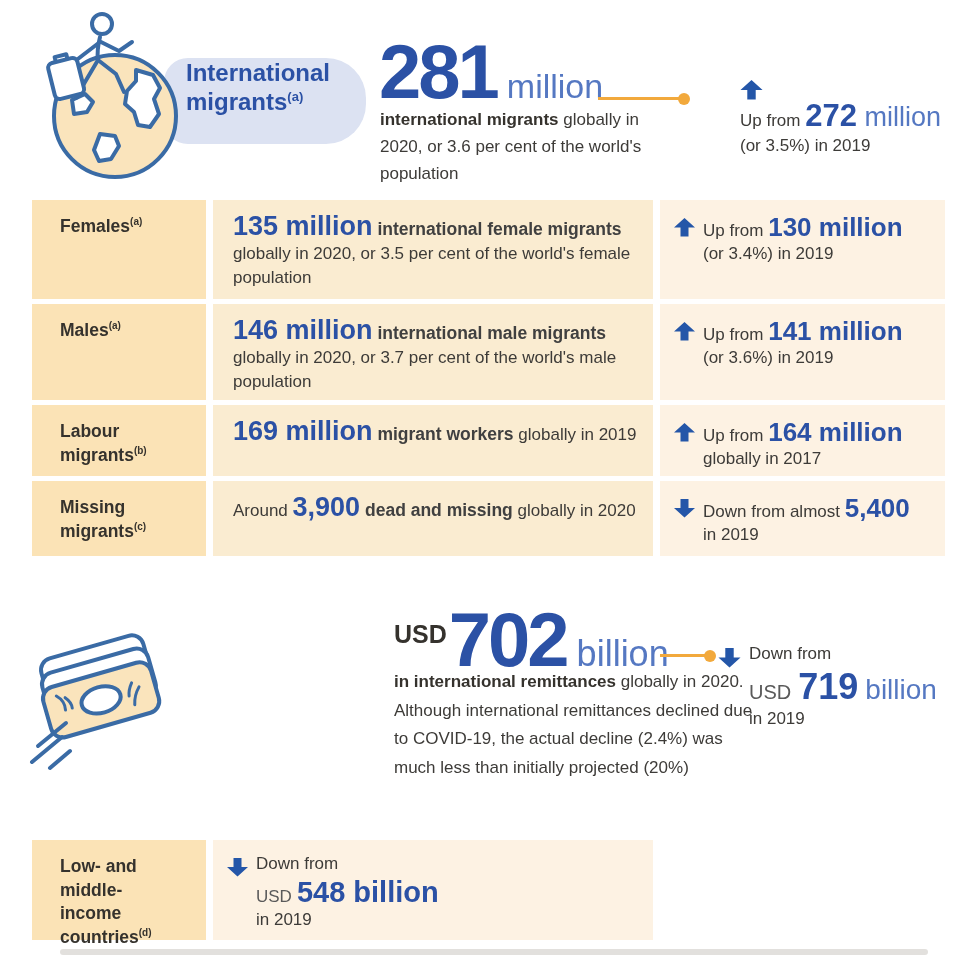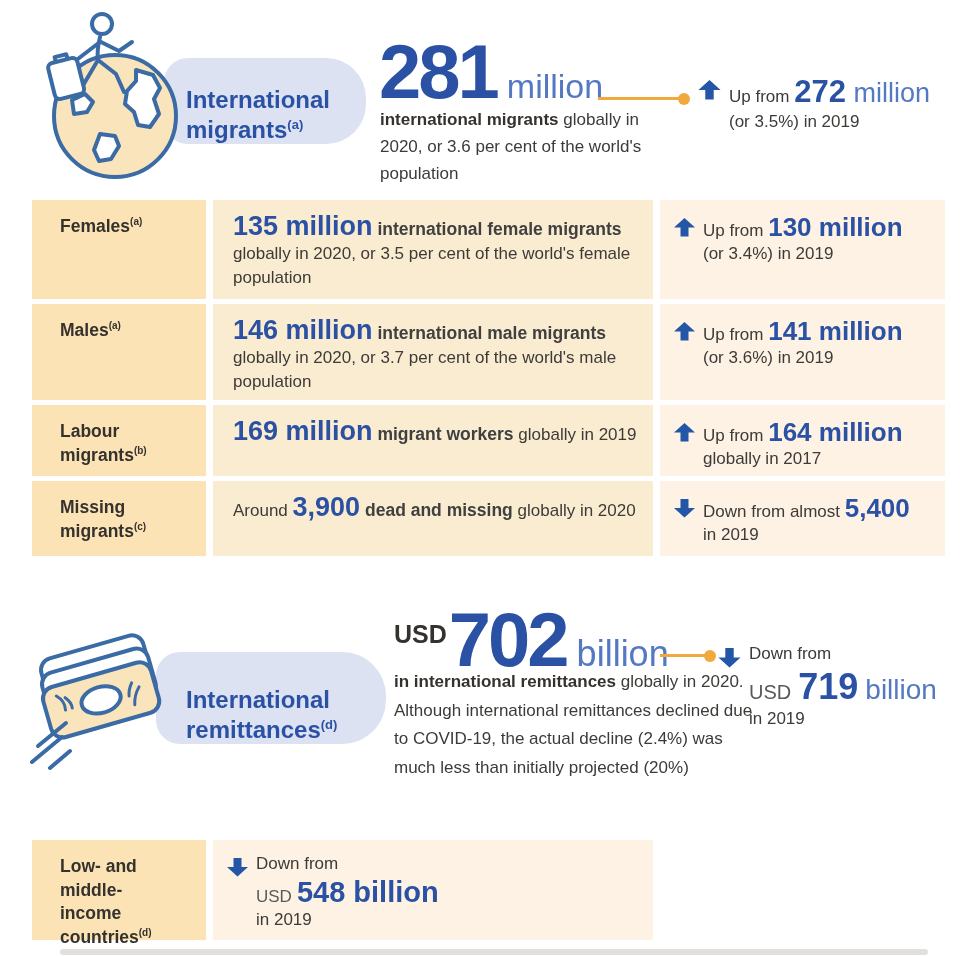--- a/index.html
+++ b/index.html
@@ -1,20 +1,20 @@
 <!DOCTYPE html>
 <html style="--accent-blue: #2B51A5; --unit-blue: #5578C2; --arrow-blue: #2456A8; --orange: #F2A93C; --text-dark: #3D3B38; --label-bg: #FBE3B6; --stat-bg: #FAECD1; --change-bg: #FDF2E3; --pill-bg: #DCE2F2;"><head>
 <meta charset="utf-8">
 <style>
   html,body{margin:0;padding:0;background:#fff;}
   .canvas{position:relative;width:972px;height:956px;background:#fff;overflow:hidden;
     font-family:"Liberation Sans","DejaVu Sans",sans-serif;color:var(--text-dark,#3D3B38);}
 
   
-  .pill{position:absolute;background:var(--pill-bg,#DCE2F2);display:flex;align-items:flex-end;
+  .pill{position:absolute;background:var(--pill-bg,#DCE2F2);display:flex;align-items:flex-start;
     box-sizing:border-box;z-index:1;}
   .pill-label{font-weight:bold;color:var(--accent-blue,#2B51A5);line-height:1.22;font-size:24px;}
   .pill-label sup{font-size:13px;}
   .pill1{left:164px;top:58px;width:202px;height:86px;border-radius:24px 40px 40px 24px;padding-left:22px;}
   .pill2{left:156px;top:652px;width:230px;height:92px;border-radius:24px 44px 44px 24px;padding-left:30px;}
 
   
   .icon{position:absolute;z-index:2;}
   .icon1{left:20px;top:4px;}
   .icon2{left:22px;top:606px;}
@@ -45,21 +45,21 @@
   .arrow{flex:0 0 auto;margin-right:8px;margin-top:4px;}
   .arrow path{fill:var(--arrow-blue,#2456A8);}
   .line1{white-space:nowrap;}
   .pre,.suf{font-size:17px;color:var(--text-dark,#3D3B38);}
   .suf{margin-top:3px;}
   .cv{font-size:26px;font-weight:bold;color:var(--accent-blue,#2B51A5);line-height:1.05;}
   .cu{font-size:27px;color:var(--unit-blue,#5578C2);}
   .usd-small{font-size:20px;color:#5a5a5a;margin-right:7px;}
 
   .hero-change{position:absolute;}
-  .change1{left:698px;top:76px;}
+  .change1{left:740px;top:76px;flex-direction:column;}
   .change1 .cv{font-size:31px;}
   .change1 .cu{font-size:27px;}
   .change2{left:718px;top:644px;}
   .change2 .line2{margin-top:4px;white-space:nowrap;}
   .change2 .cv{font-size:36px;}
   .change2 .cu{font-size:28px;margin-left:7px;}
   .change3 .line2{margin-top:3px;white-space:nowrap;}
   .change3 .cv{font-size:29px;}
   .change3 .usd-small{font-size:17px;margin-right:5px;}
 
@@ -200,23 +200,20 @@
       <path d="M118 92 q-7 7 -9 16" stroke-width="3"></path>
       <path d="M112 86 q-5 6 -6 12" stroke-width="3"></path>
     </g>
     <g fill="none" stroke="#3A6BA5" stroke-width="4" stroke-linecap="round">
       <path d="M16 140 L44 117"></path>
       <path d="M10 156 L40 131"></path>
       <path d="M28 162 L48 145"></path>
     </g>
   </svg>
 
-  <div class="pill pill2">
-    <div class="pill-label"><span>International remittances</span><sup>(d)</sup></div>
-  </div>
 
   <div class="big big2"><span class="usd">USD</span><span class="num">702</span><span class="unit">billion</span></div>
 
   <div class="desc desc2"><span class="b">in international remittances</span><span> globally in 2020. Although international remittances declined due to COVID-19, the actual decline (2.4%) was much less than initially projected (20%)</span></div>
 
   <div class="conn conn2"></div>
 
   <div class="change hero-change change2 dir-down">
 
     <svg class="arrow arrow-down" width="23" height="20" viewBox="0 0 21 19">

